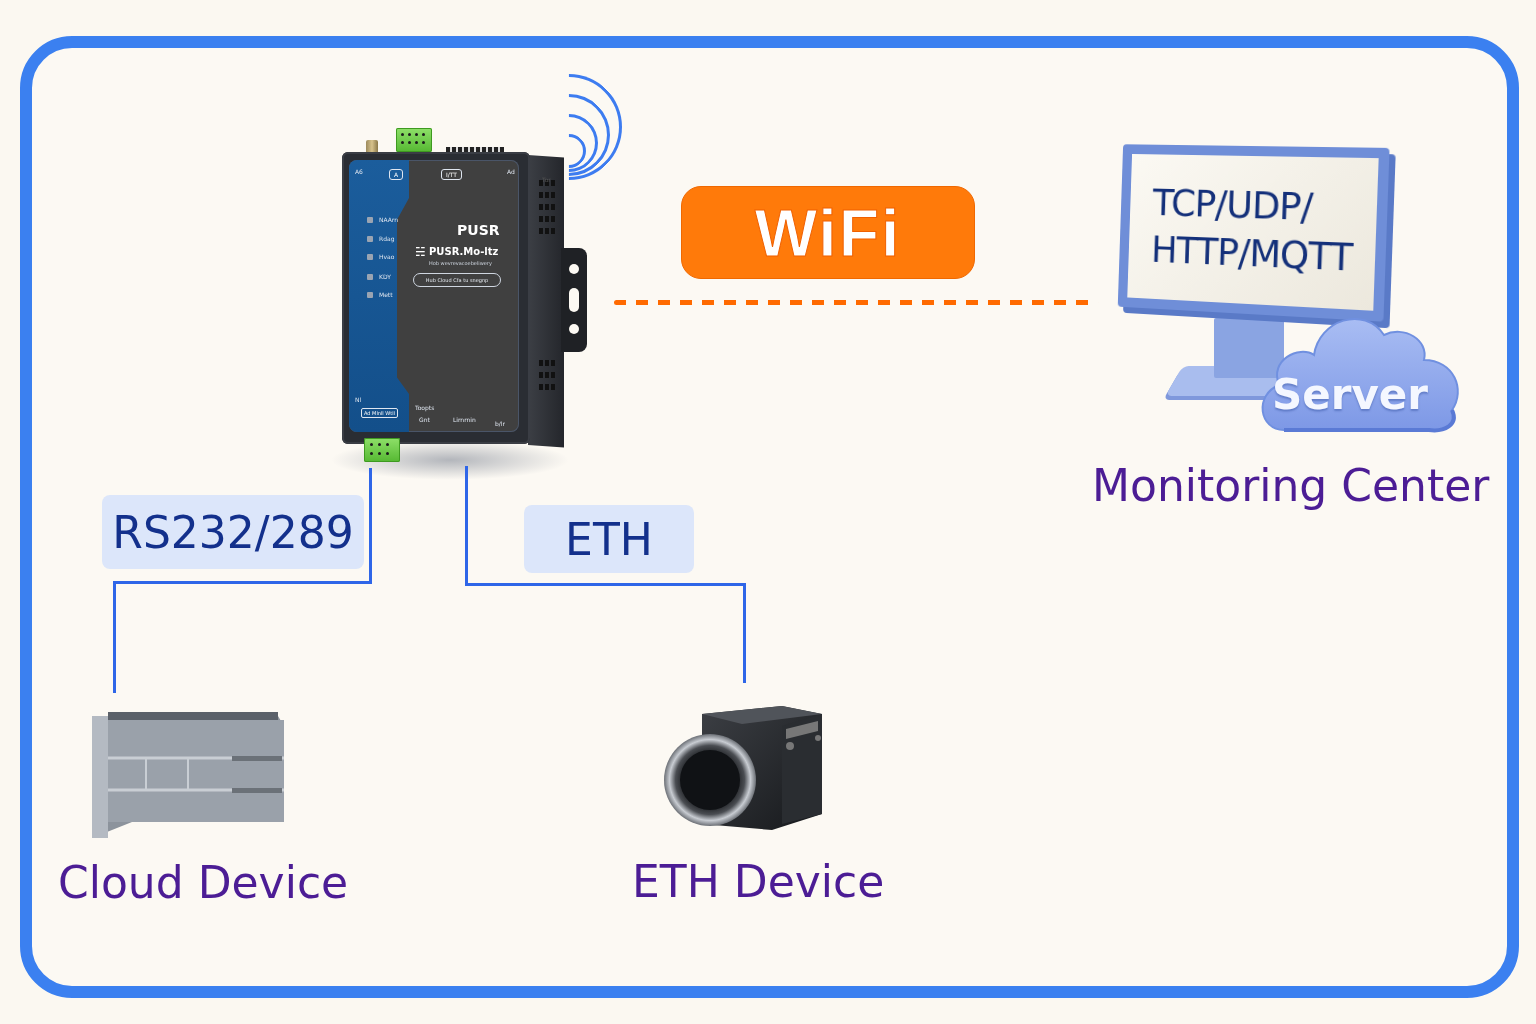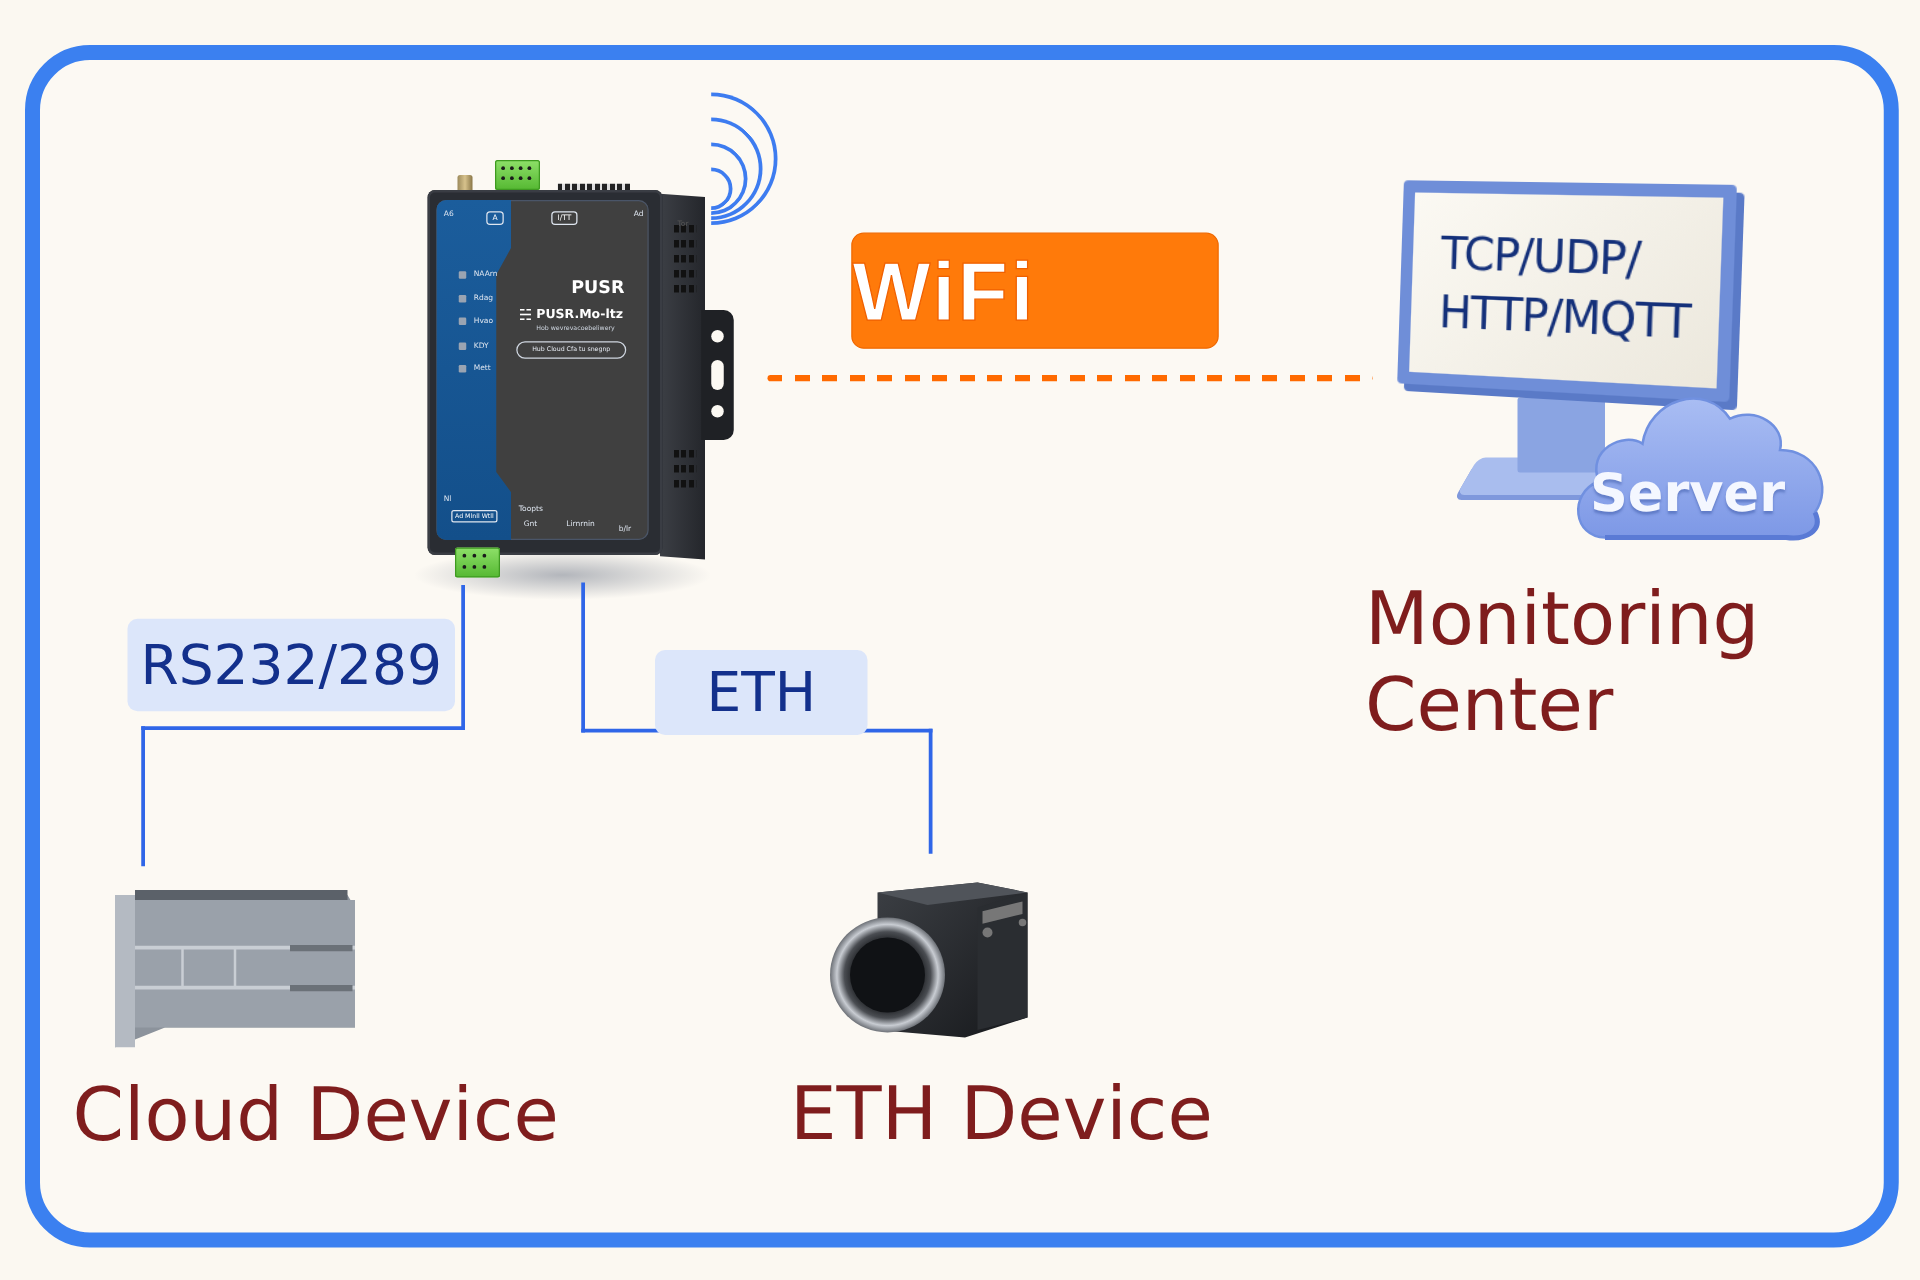--- a/index.html
+++ b/index.html
@@ -68,22 +68,22 @@
   .db9 { position:absolute; left:446px; top:147px; width:58px; height:6px;
          background:repeating-linear-gradient(90deg,#222 0 4px,#ddd 4px 6px); }
 
   
   .wave { position:absolute; border:3px solid #3d7cf0; border-color:#3d7cf0 #3d7cf0 transparent transparent;
           border-radius:50%; transform:rotate(45deg); }
 
   
   .wifi-badge {
     position:absolute; left:681px; top:186px; width:292px; height:91px;
-    background:#ff7a0a; border-radius:10px; border:1px solid #f06800;
-    display:flex; align-items:center; justify-content:flex-start;
+    background:#ff7a0a; border-radius:20px; border:1px solid #f06800;
+    display:flex; align-items:center; justify-content:center;
   }
   .wifi-badge span { font-family:"Liberation Sans", sans-serif; font-weight:bold; font-size:66px; color:#ffffff;
     letter-spacing:2px; -webkit-text-stroke:1px #f06000; }
 
   .dash-line { position:absolute; left:614px; top:300px; width:484px; height:5px;
     background:repeating-linear-gradient(90deg,#ff6a00 0 12px,transparent 12px 22px); border-radius:3px; }
 
   
   .monitor {
     position:absolute; left:1114px; top:146px; width:270px; height:168px;
@@ -97,21 +97,21 @@
     display:flex; flex-direction:column; justify-content:center; padding-left:24px;
   }
   .monitor-screen div { font-family:"DejaVu Sans", sans-serif; font-size:37px; color:#14307a; line-height:48px; letter-spacing:-1px; }
   .stand-neck { position:absolute; left:1214px; top:318px; width:70px; height:60px; background:#8aa4e2; border-radius:2px; }
   .stand-base { position:absolute; left:1174px; top:366px; width:150px; height:30px; background:#a9bdee;
                 border-radius:6px; transform:skewX(-30deg); box-shadow:0 4px 0 #7f98dc; }
   .cloud { position:absolute; left:1254px; top:300px; width:215px; height:140px; }
   .cloud-label { position:absolute; left:1272px; top:370px; font-weight:bold; font-size:42px; color:#f4f7ff;
                  text-shadow:0 2px 2px rgba(40,70,150,0.4); }
 
-  .caption { position:absolute; color:#7f1d1d; font-size:59px; font-family:"DejaVu Sans", sans-serif; }
+  .caption { position:absolute; color:#4c1d95; font-size:44px; font-family:"DejaVu Sans", sans-serif; }
 
   
   .conn-label {
     position:absolute; background:#dce6fa; border-radius:8px;
     display:flex; align-items:center; justify-content:center;
     color:#13308c; font-size:44px; font-family:"DejaVu Sans", sans-serif;
   }
   .wire { position:absolute; background:#2f66e8; }
 
   
@@ -245,21 +245,21 @@
 </div>
 <div>
   <div class="wire" style="left:465px; top:466px; width:3px; height:120px;"></div>
   <div class="wire" style="left:465px; top:583px; width:281px; height:3px;"></div>
   <div class="wire" style="left:743px; top:583px; width:3px; height:100px;"></div>
 </div>
 
 <div class="conn-label" style="left:102px; top:495px; width:262px; height:74px;">
   <span>RS232/289</span>
 </div>
-<div class="conn-label" style="left:524px; top:505px; width:170px; height:68px;margin-top:15px;">
+<div class="conn-label" style="left:524px; top:505px; width:170px; height:68px;">
   <span>ETH</span>
 </div>
 
 <svg class="plc" viewBox="0 0 192 126">
   <polygon points="0,4 186,4 192,14 192,110 40,110 0,126" fill="#8c939c"></polygon>
   <rect x="16" y="8" width="176" height="102" fill="#9aa1aa"></rect>
   <rect x="0" y="4" width="16" height="122" fill="#b4bac2"></rect>
   <rect x="16" y="0" width="170" height="8" fill="#5b6169"></rect>
   <line x1="16" y1="46" x2="192" y2="46" stroke="#c9ced4" stroke-width="3"></line>
   <line x1="16" y1="78" x2="192" y2="78" stroke="#c9ced4" stroke-width="3"></line>

